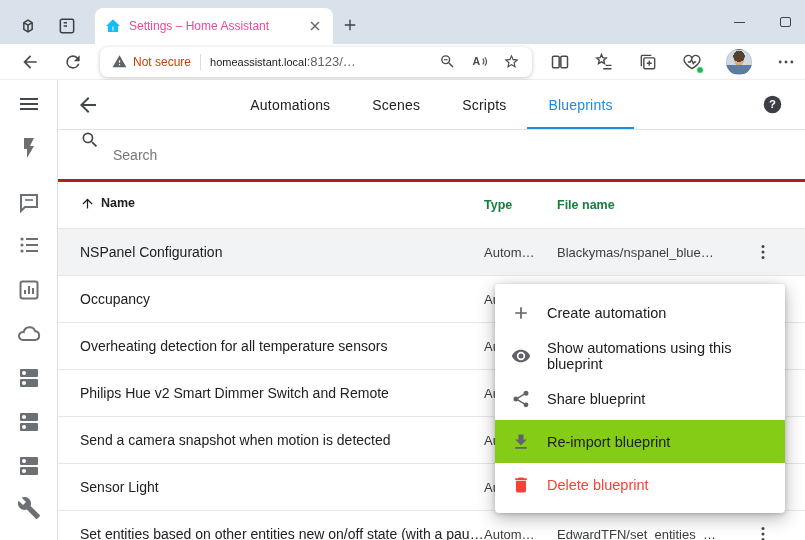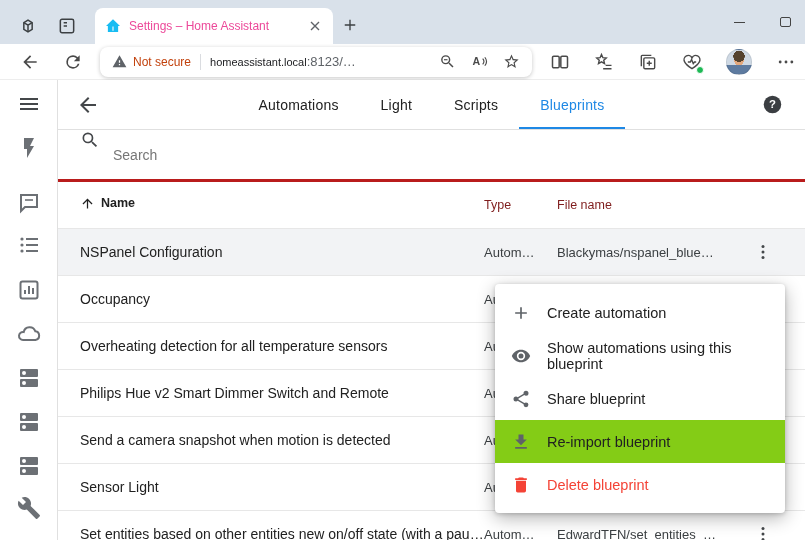--- a/index.html
+++ b/index.html
@@ -67,21 +67,21 @@
   .search-input { border:none; outline:none; margin-left:13px; font-size:14px; color:#212121; width:300px;
     font-family:"Liberation Sans", sans-serif; }
   .search-input::placeholder { color:#767676; }
 
   .thead, .trow { display:flex; align-items:center; height:47px; border-bottom:1px solid #e7e7e7; }
   .c-name { flex:0 0 426px; padding-left:22px; white-space:nowrap; overflow:hidden; text-overflow:ellipsis; }
   .c-type { flex:0 0 73px; white-space:nowrap; overflow:hidden; }
   .c-file { flex:1 1 auto; white-space:nowrap; overflow:hidden; text-overflow:ellipsis; }
   .c-menu { flex:0 0 84px; display:flex; justify-content:center; }
   .thead { font-size:12.5px; font-weight:700; color:#212121; }
-  .thead .c-type, .thead .c-file { font-weight:400; color:#7f1d1d; }
+  .thead .c-type, .thead .c-file { font-weight:700; color:#15803d; }
   .sort-wrap { display:inline-flex; align-items:flex-start; gap:6px; cursor:pointer; }
   .sort-arrow { width:15px; height:15px; color:#212121; }
   .sort-arrow svg { width:100%; height:100%; }
   .trow { font-size:14px; color:#212121; cursor:pointer; }
   .trow .c-type, .trow .c-file { font-size:13px; color:#3c4043; }
   .trow.selected { background:#f2f3f5; }
   .kebab { width:20px; height:20px; color:#44474a; cursor:pointer; }
   .kebab svg { width:100%; height:100%; }
 
   
@@ -290,21 +290,21 @@
     <div class="ha-main">
 
       <div class="ha-header">
         <span class="ha-back">
           <svg viewBox="0 0 24 24" fill="currentColor">
               <path d="M20 11H7.83l5.59-5.59L12 4l-8 8 8 8 1.41-1.41L7.83 13H20v-2z"></path>
             </svg>
         </span>
         <div class="ha-tabs">
           <span class="ha-tab">Automations</span>
-          <span class="ha-tab">Light</span>
+          <span class="ha-tab">Scenes</span>
           <span class="ha-tab">Scripts</span>
           <span class="ha-tab active">Blueprints</span>
         </div>
         <span class="ha-help">
           <svg viewBox="0 0 24 24">
               <circle cx="12" cy="12" r="10" fill="currentColor"></circle>
               <text x="12" y="16.5" font-size="13" font-weight="bold" fill="#fff" text-anchor="middle" font-family="Liberation Sans, sans-serif">?</text>
             </svg>
         </span>
       </div>

